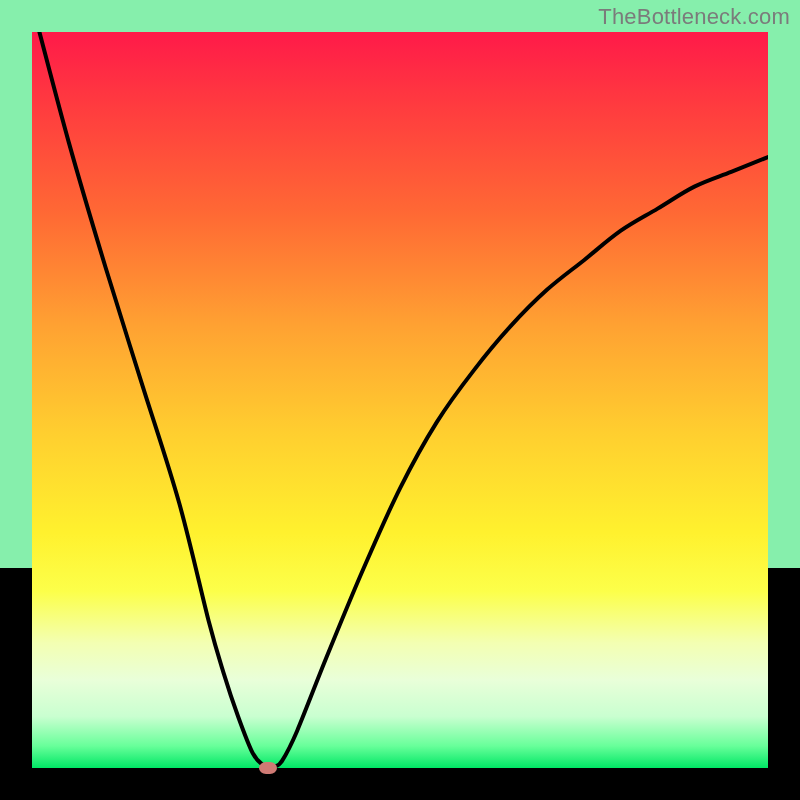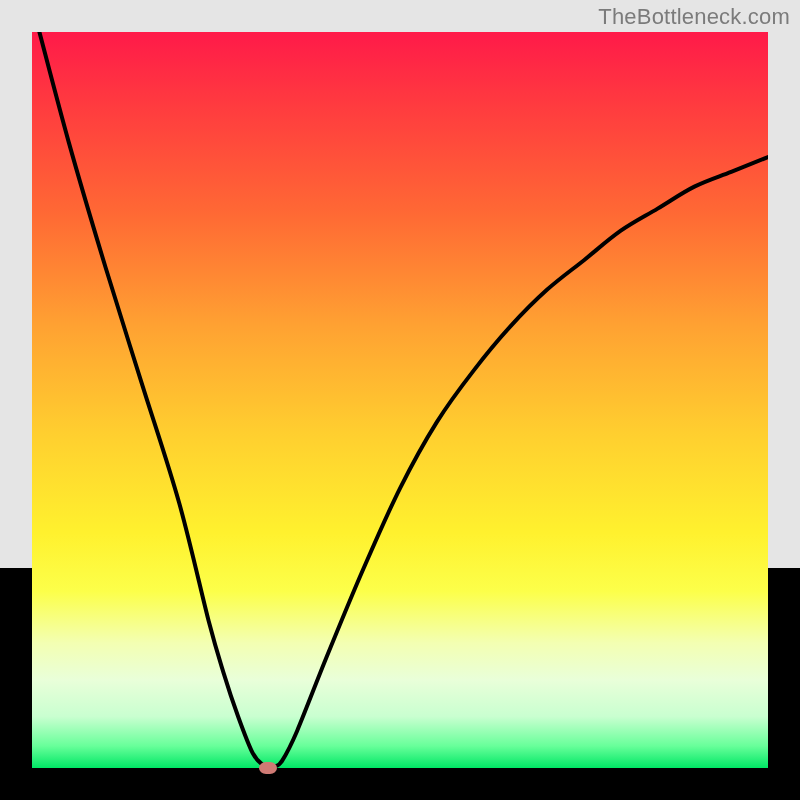--- a/index.html
+++ b/index.html
@@ -10,21 +10,21 @@
     background: #000;
     overflow: hidden;
     font-family: Arial, Helvetica, sans-serif;
   }
   .frame {
     position: absolute;
     top: 0;
     left: 0;
     width: 800px;
     height: 568px;
-    background: #e5e5e5;
+    background: #86efac;
   }
   .plot {
     position: absolute;
     top: 32px;
     left: 32px;
     width: 736px;
     height: 736px;
     background: linear-gradient(to bottom,
       #ff1a49 0%,
       #ff3b3f 10%,

